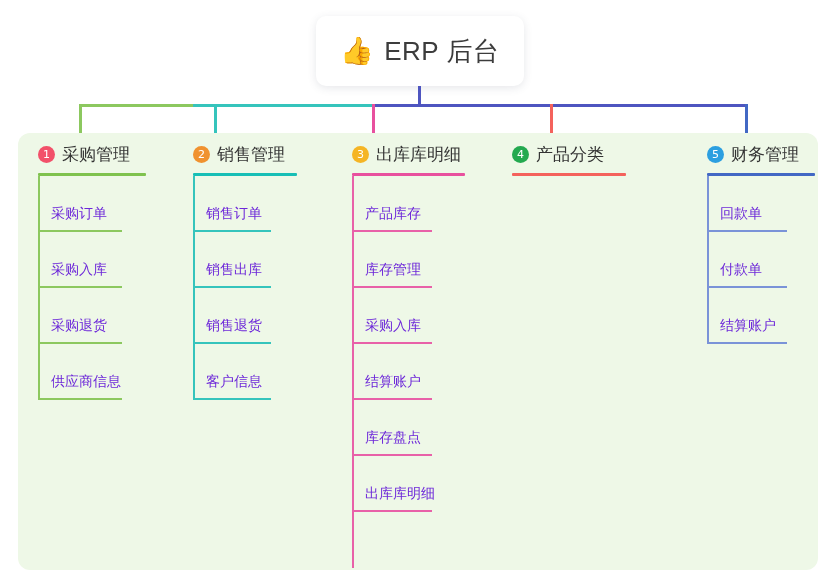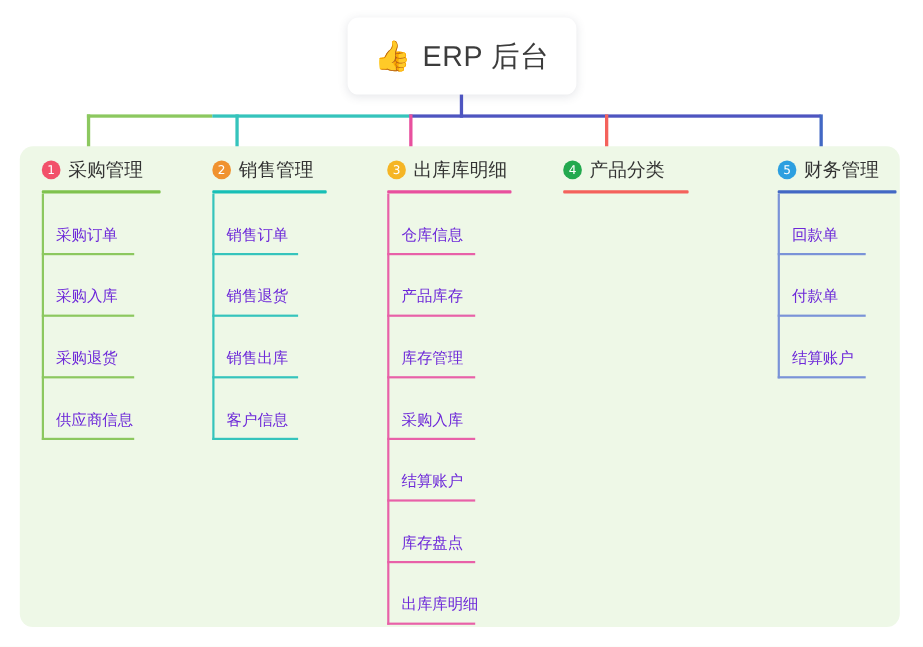--- a/index.html
+++ b/index.html
@@ -186,46 +186,42 @@
           <span class="col-title">销售管理</span>
         </div>
         <div class="col-rule" style="background: rgb(23, 191, 182); margin-left: 20px; width: 104px;"></div>
         <div class="leaves">
           <div class="spine" style="background: rgb(53, 196, 188); height: 224px;"></div>
           <div class="leaf">
             <span class="leaf-label">销售订单</span>
             <div class="leaf-rule" style="background: rgb(53, 196, 188); width: 78px;"></div>
           </div>
           <div class="leaf">
+            <span class="leaf-label">销售出库</span>
+            <div class="leaf-rule" style="background: rgb(53, 196, 188); width: 78px;"></div>
+          </div>
+          <div class="leaf">
             <span class="leaf-label">销售退货</span>
-            <div class="leaf-rule" style="background: rgb(53, 196, 188); width: 78px;"></div>
-          </div>
-          <div class="leaf">
-            <span class="leaf-label">销售出库</span>
             <div class="leaf-rule" style="background: rgb(53, 196, 188); width: 78px;"></div>
           </div>
           <div class="leaf">
             <span class="leaf-label">客户信息</span>
             <div class="leaf-rule" style="background: rgb(53, 196, 188); width: 78px;"></div>
           </div>
         </div>
       </div>
       <div class="column" style="left: 332px;">
         <div class="col-head">
           <span class="badge" style="background: rgb(245, 181, 37);">3</span>
           <span class="col-title">出库库明细</span>
         </div>
         <div class="col-rule" style="background: rgb(232, 80, 158); margin-left: 20px; width: 113px;"></div>
         <div class="leaves">
           <div class="spine" style="background: rgb(232, 97, 168); height: 392px;"></div>
           <div class="leaf">
-            <span class="leaf-label">仓库信息</span>
-            <div class="leaf-rule" style="background: rgb(232, 97, 168); width: 80px;"></div>
-          </div>
-          <div class="leaf">
             <span class="leaf-label">产品库存</span>
             <div class="leaf-rule" style="background: rgb(232, 97, 168); width: 80px;"></div>
           </div>
           <div class="leaf">
             <span class="leaf-label">库存管理</span>
             <div class="leaf-rule" style="background: rgb(232, 97, 168); width: 80px;"></div>
           </div>
           <div class="leaf">
             <span class="leaf-label">采购入库</span>
             <div class="leaf-rule" style="background: rgb(232, 97, 168); width: 80px;"></div>

